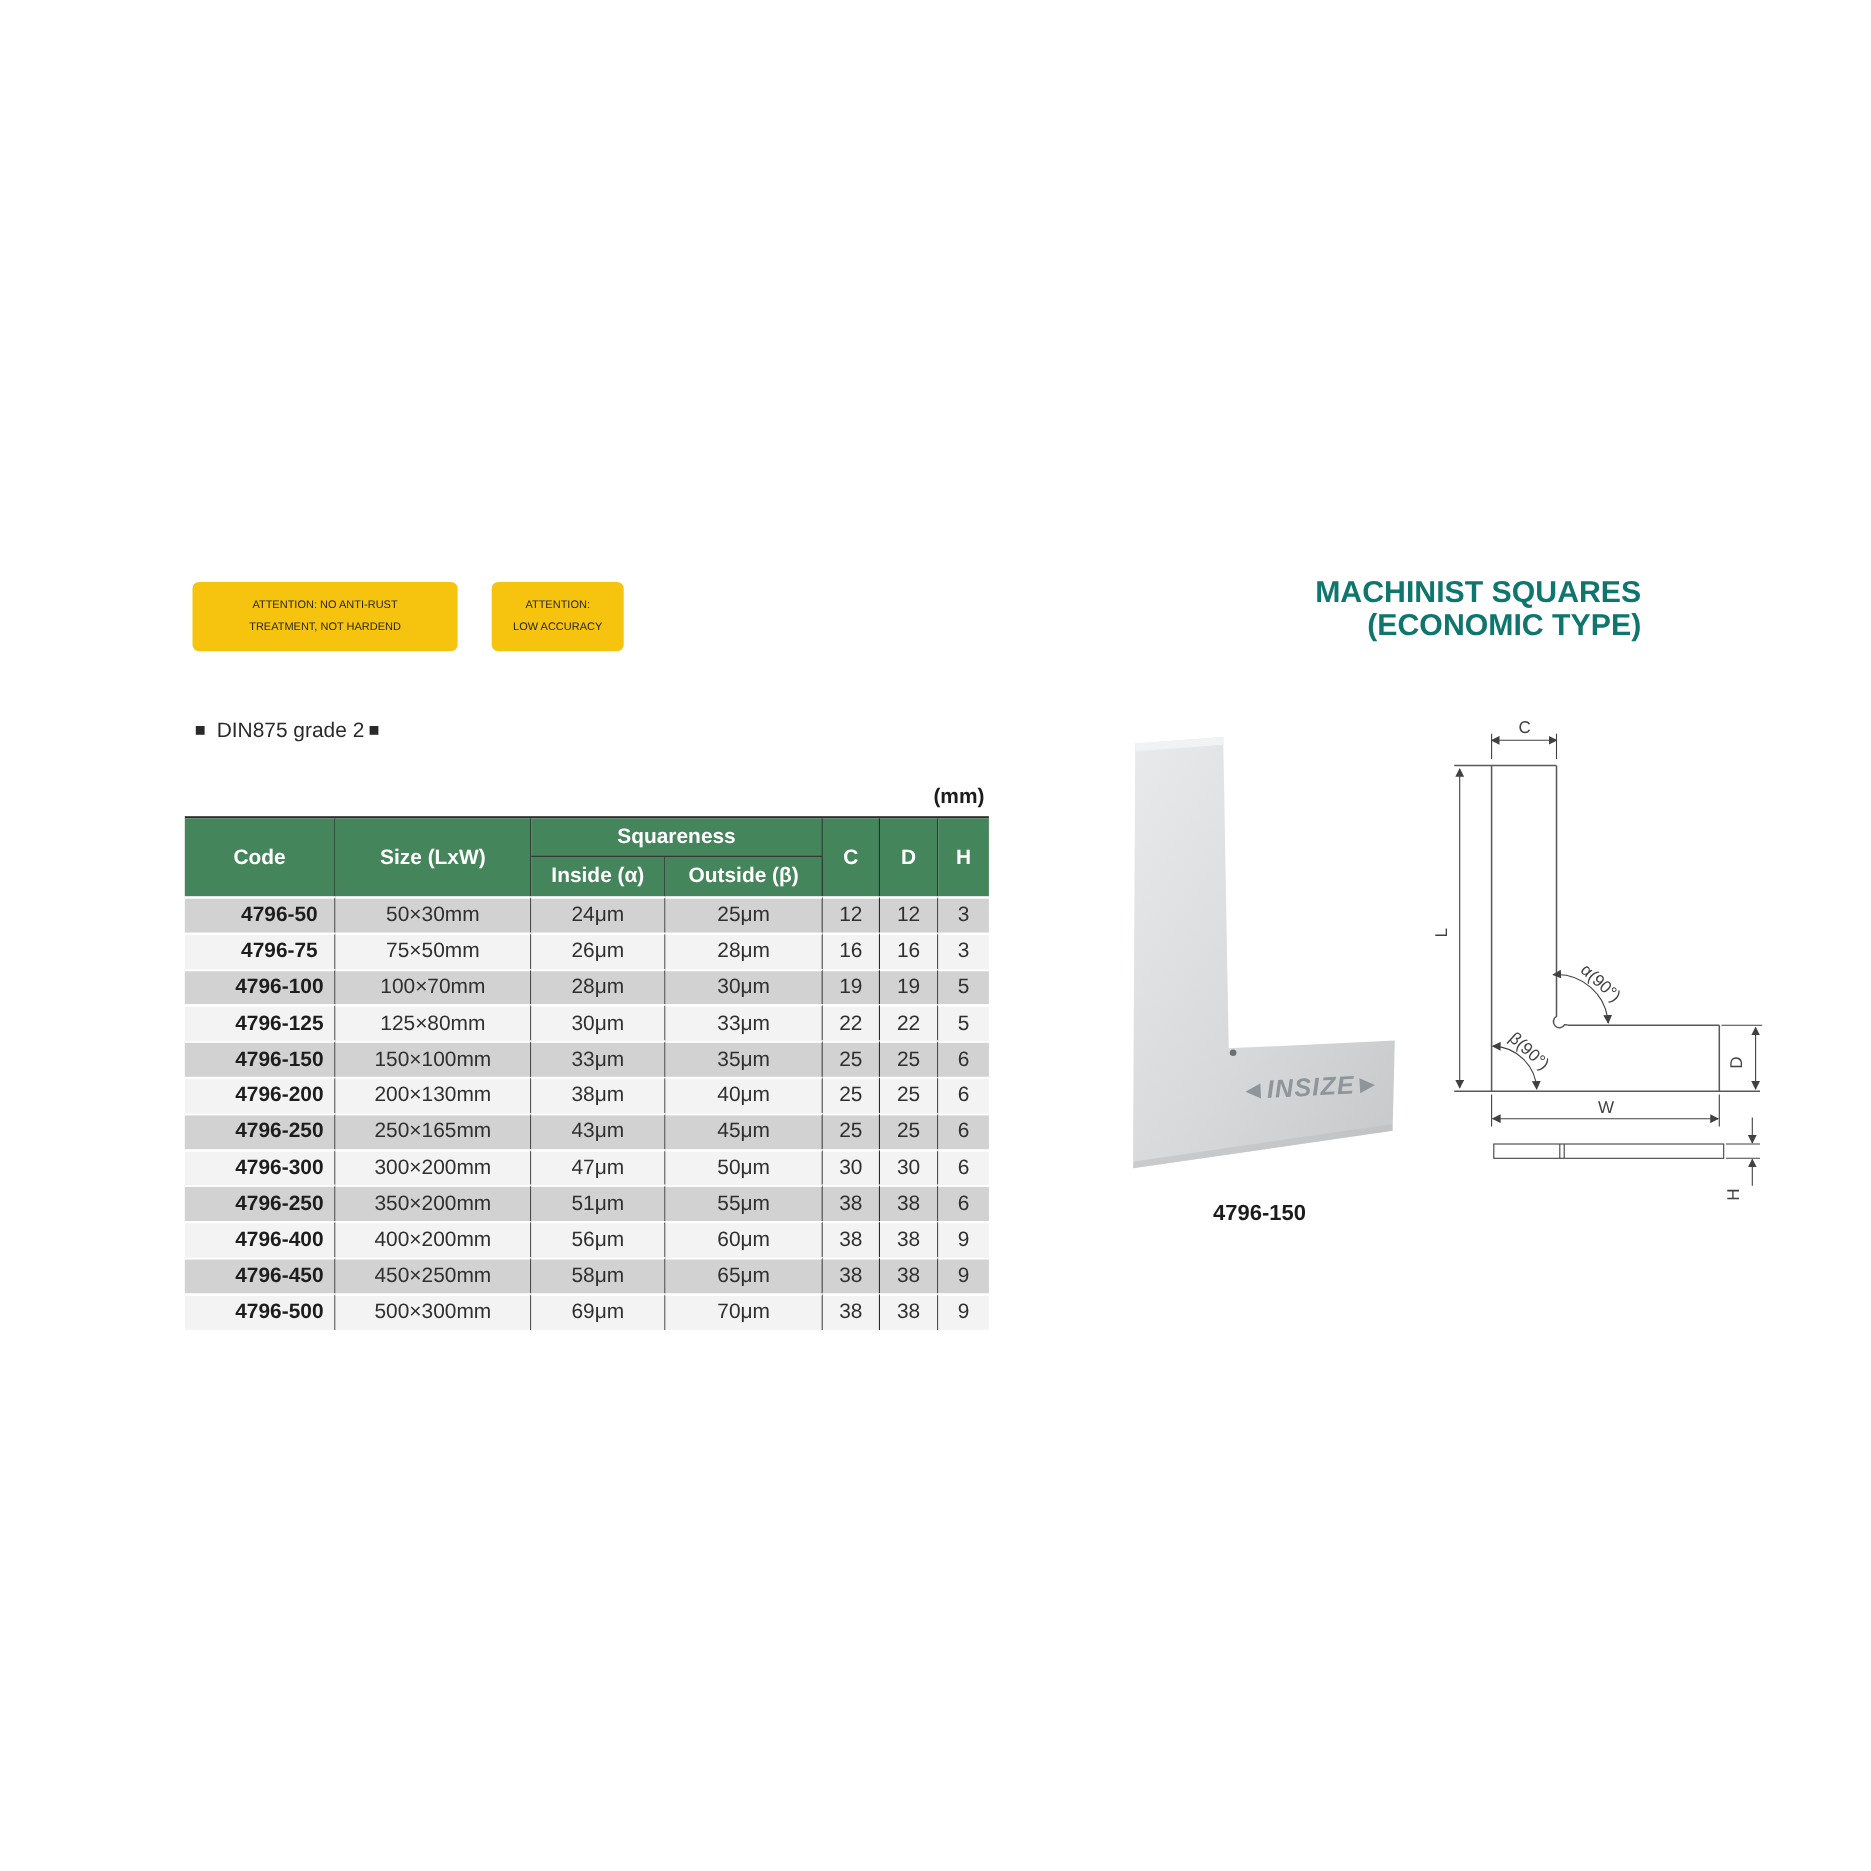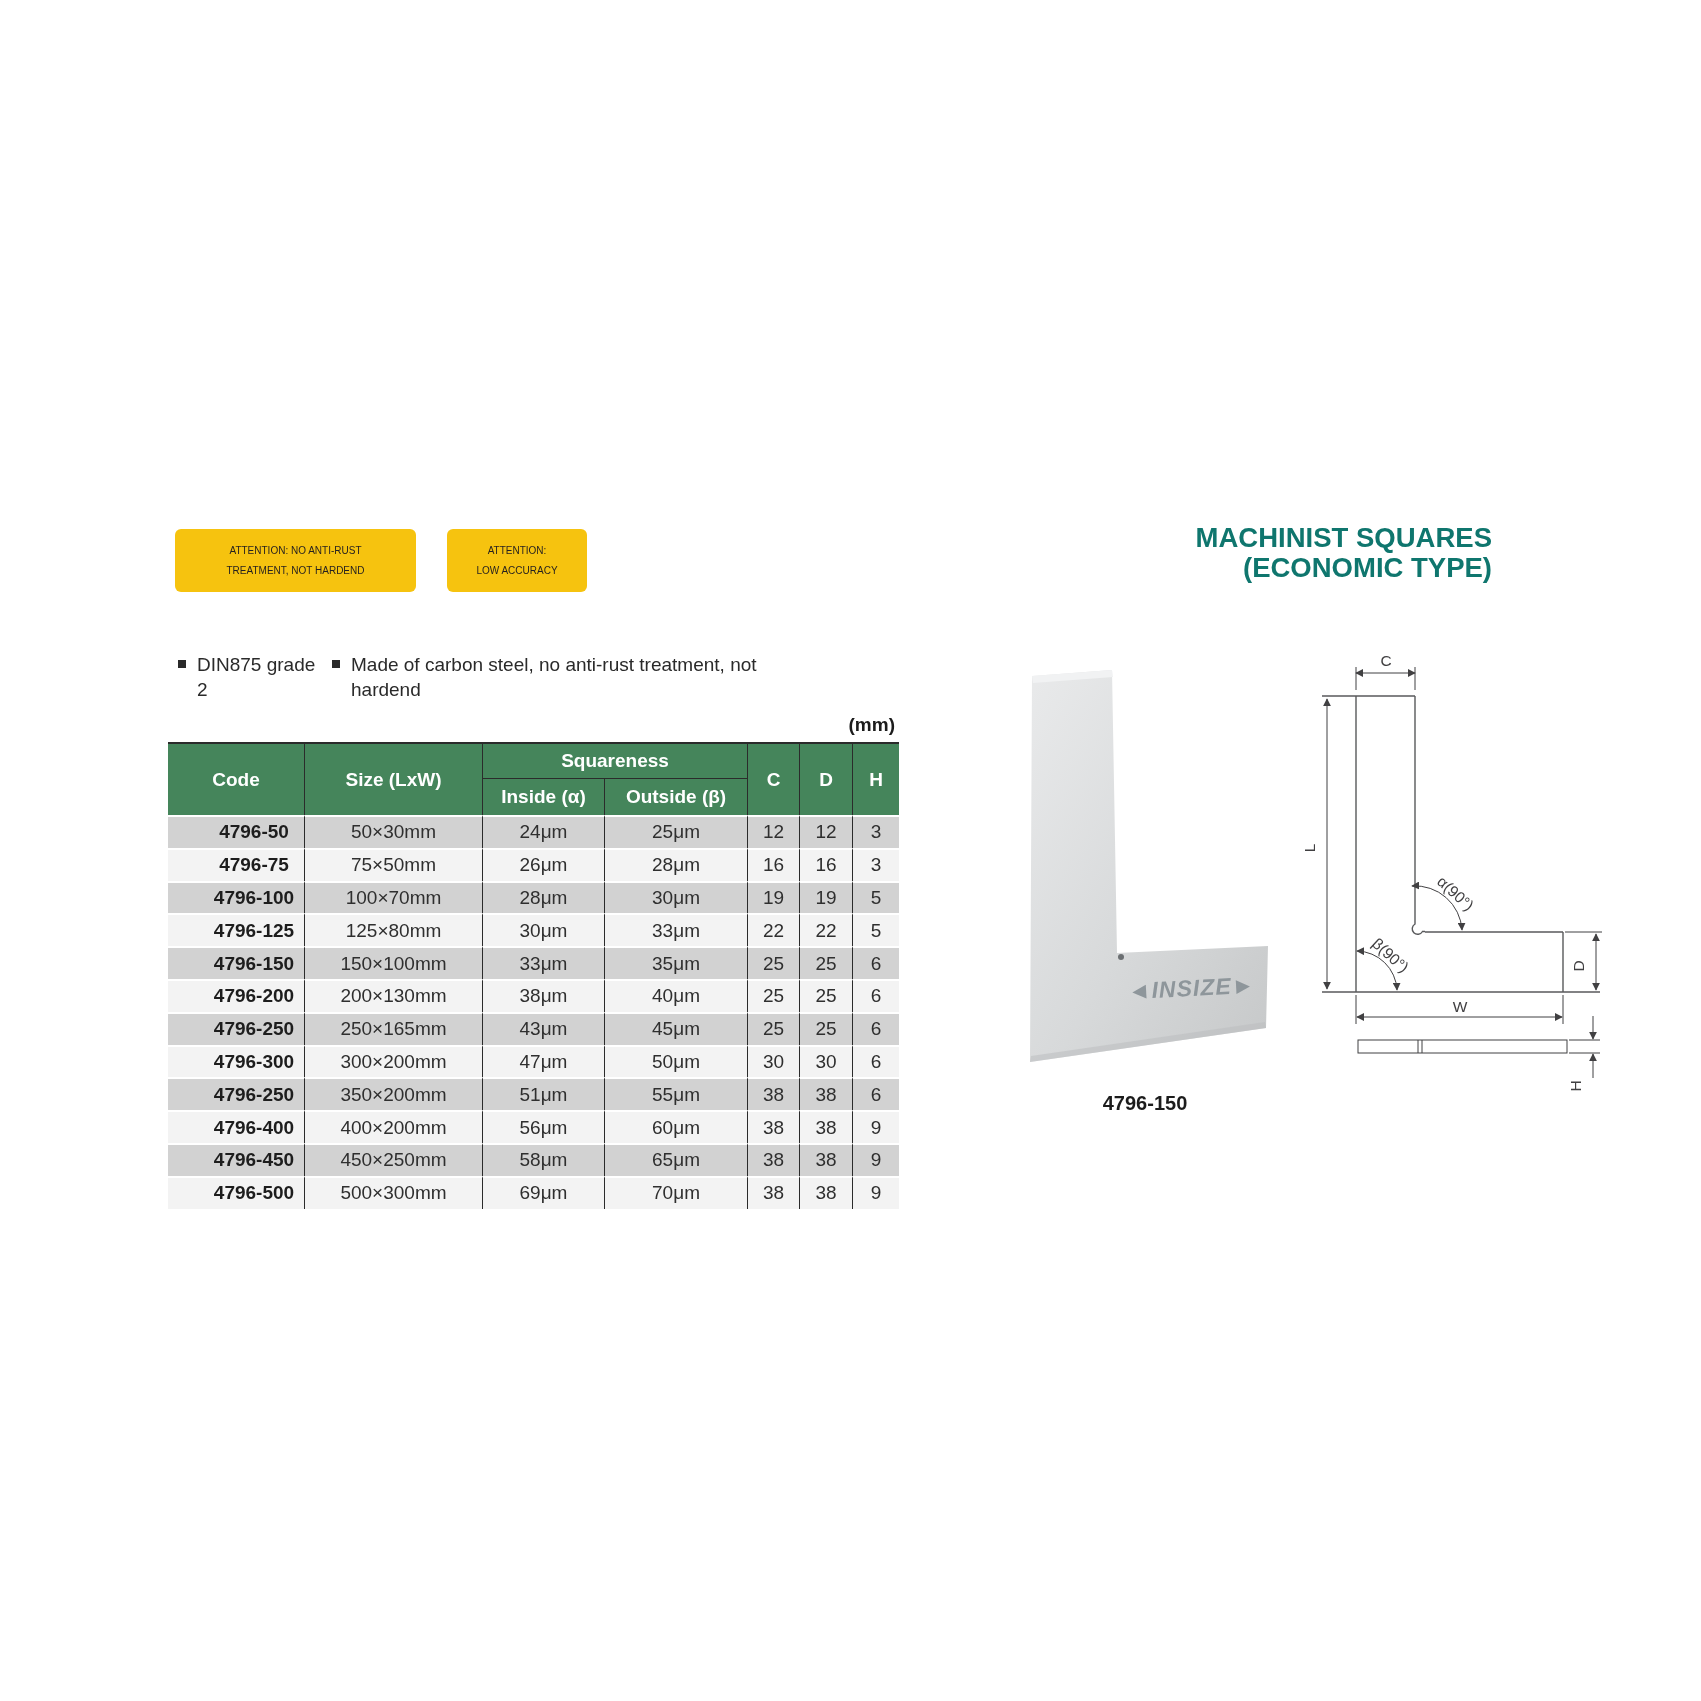--- a/index.html
+++ b/index.html
@@ -33,38 +33,37 @@
   .ol{stroke:var(--line_gray);stroke-width:1.4;fill:none;}
   .dm{stroke:var(--dim_gray);stroke-width:1;fill:none;}
 </style>
 </head>
 <body>
 
 <div class="abs badge" style="left:175px;top:529px;width:241px;height:63px;">
   <div>ATTENTION: NO ANTI-RUST</div>
   <div>TREATMENT, NOT HARDEND</div>
 </div>
-<div class="abs badge" style="left:447px;top:529px;width:140px;height:63px;">
+<div class="abs badge" style="left:447px;top:529px;width:120px;height:63px;">
   <div>ATTENTION:</div>
   <div>LOW ACCURACY</div>
 </div>
 
 <div class="abs page-title" style="left:1000px;top:523px;width:492px;">
   <div>MACHINIST SQUARES</div>
   <div>(ECONOMIC TYPE)</div>
 </div>
 
 <div class="abs features" style="left:178px;top:652px;width:640px;">
   <div class="feature-row">
     <span class="bullet-sq"></span>
     <span>DIN875 grade 2</span>
   </div>
   <div class="feature-row">
     <span class="bullet-sq"></span>
-    <span>Made of carbon steel, no anti-rust treatment, not hardend</span>
   </div>
 </div>
 
 <div class="abs unit-label" style="left:795px;top:714px;width:100px;">(mm)</div>
 
 <table class="spec abs" style="left:168px;top:742px;">
   <colgroup>
     <col style="width:137px">
       <col style="width:178px">
       <col style="width:122px">

